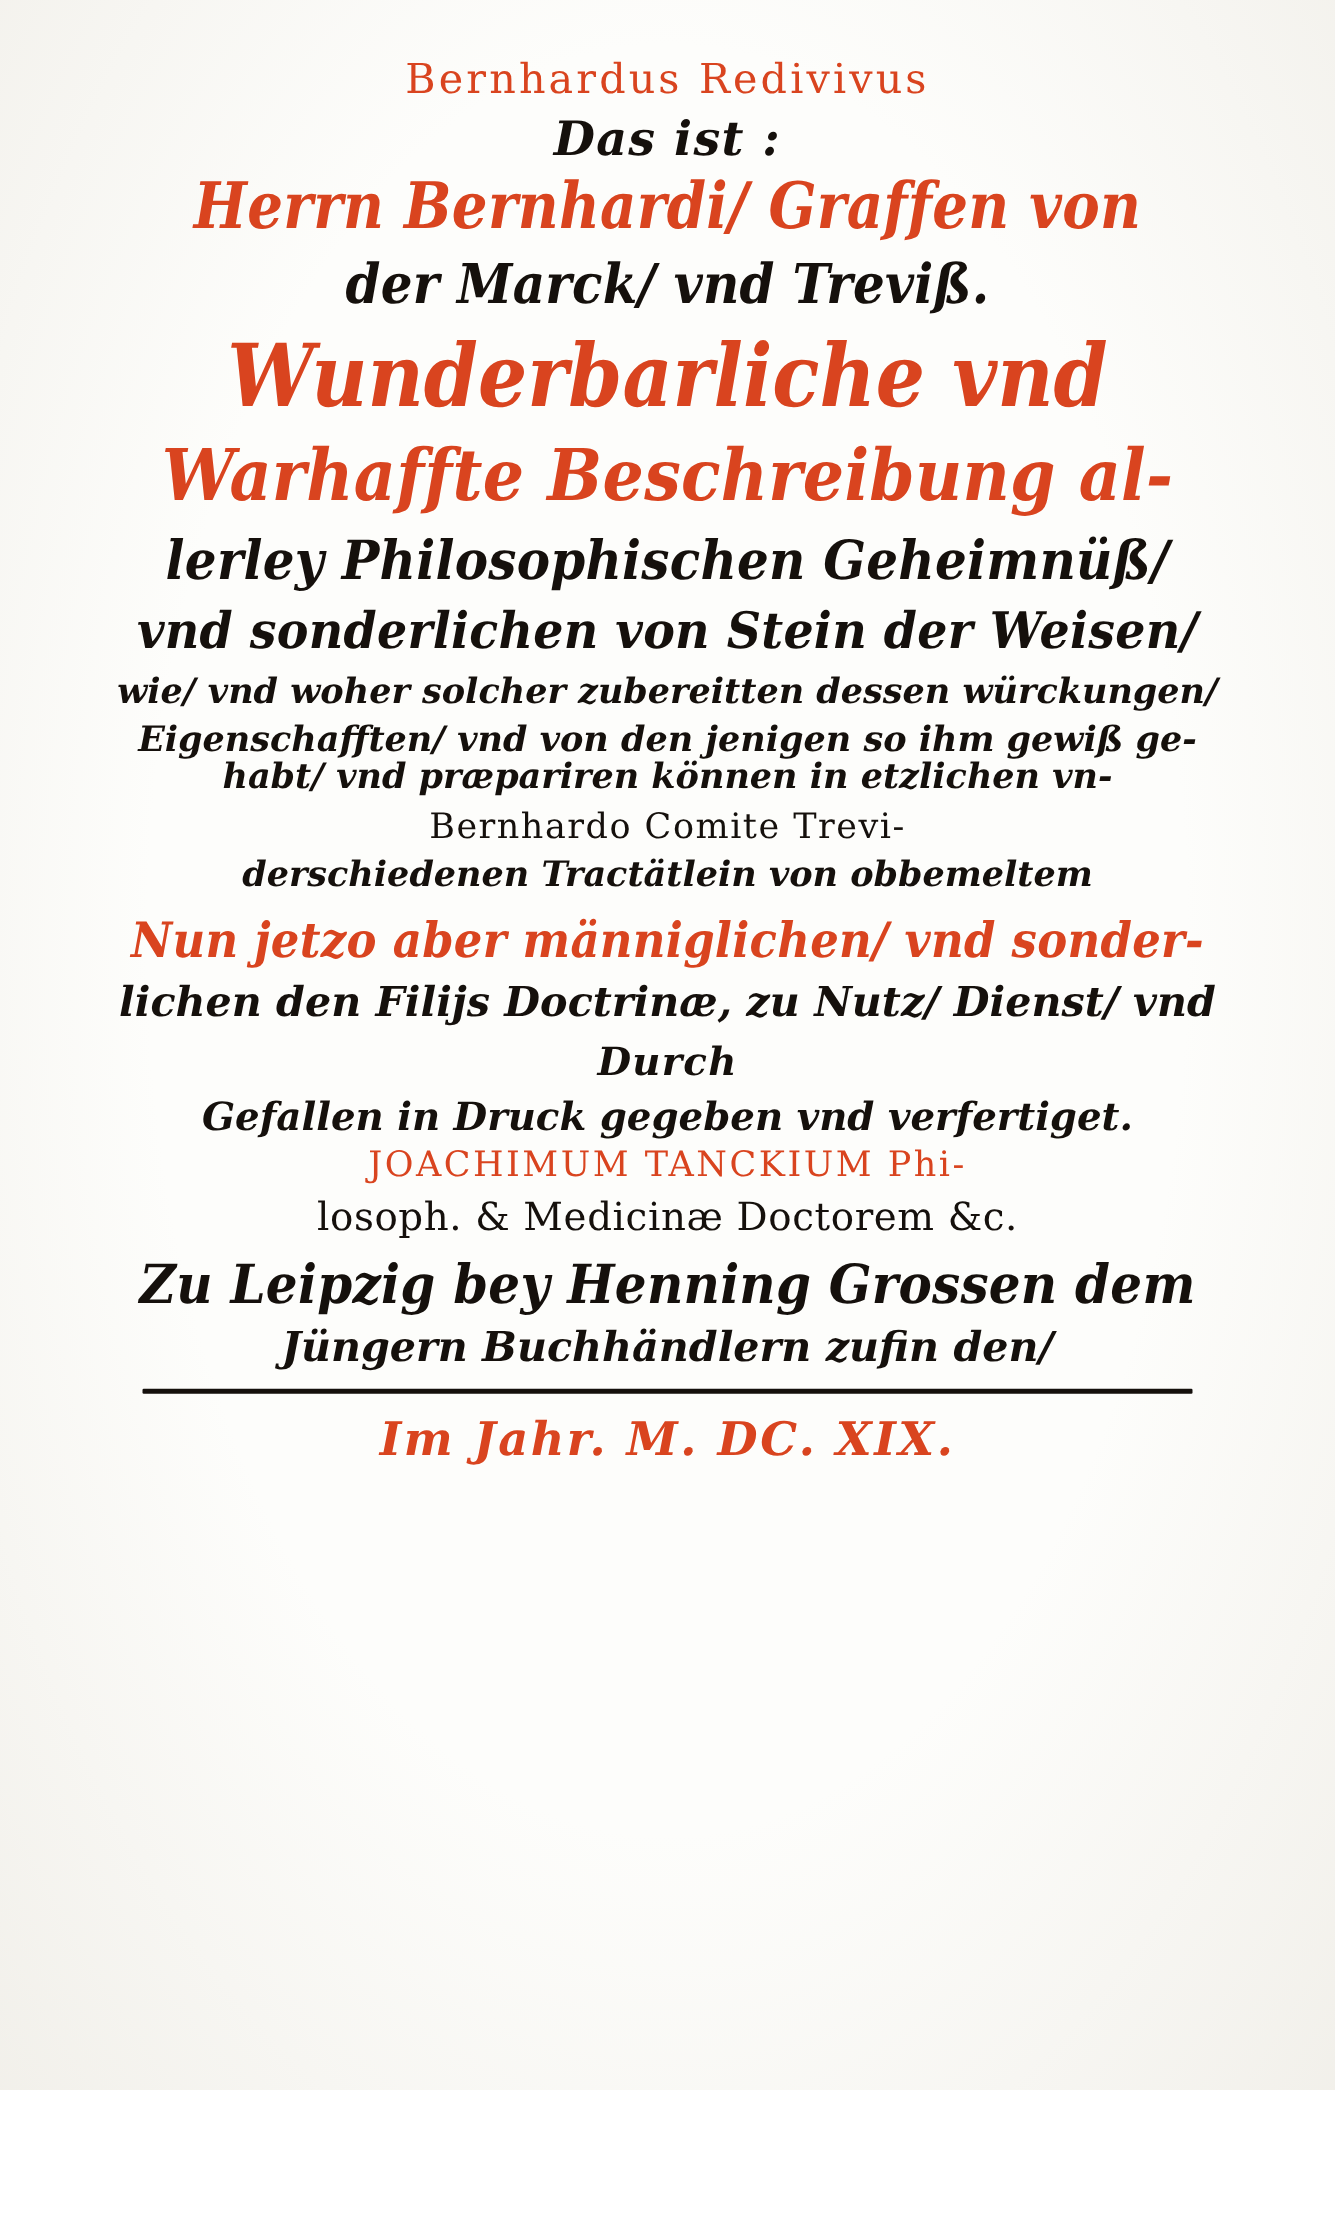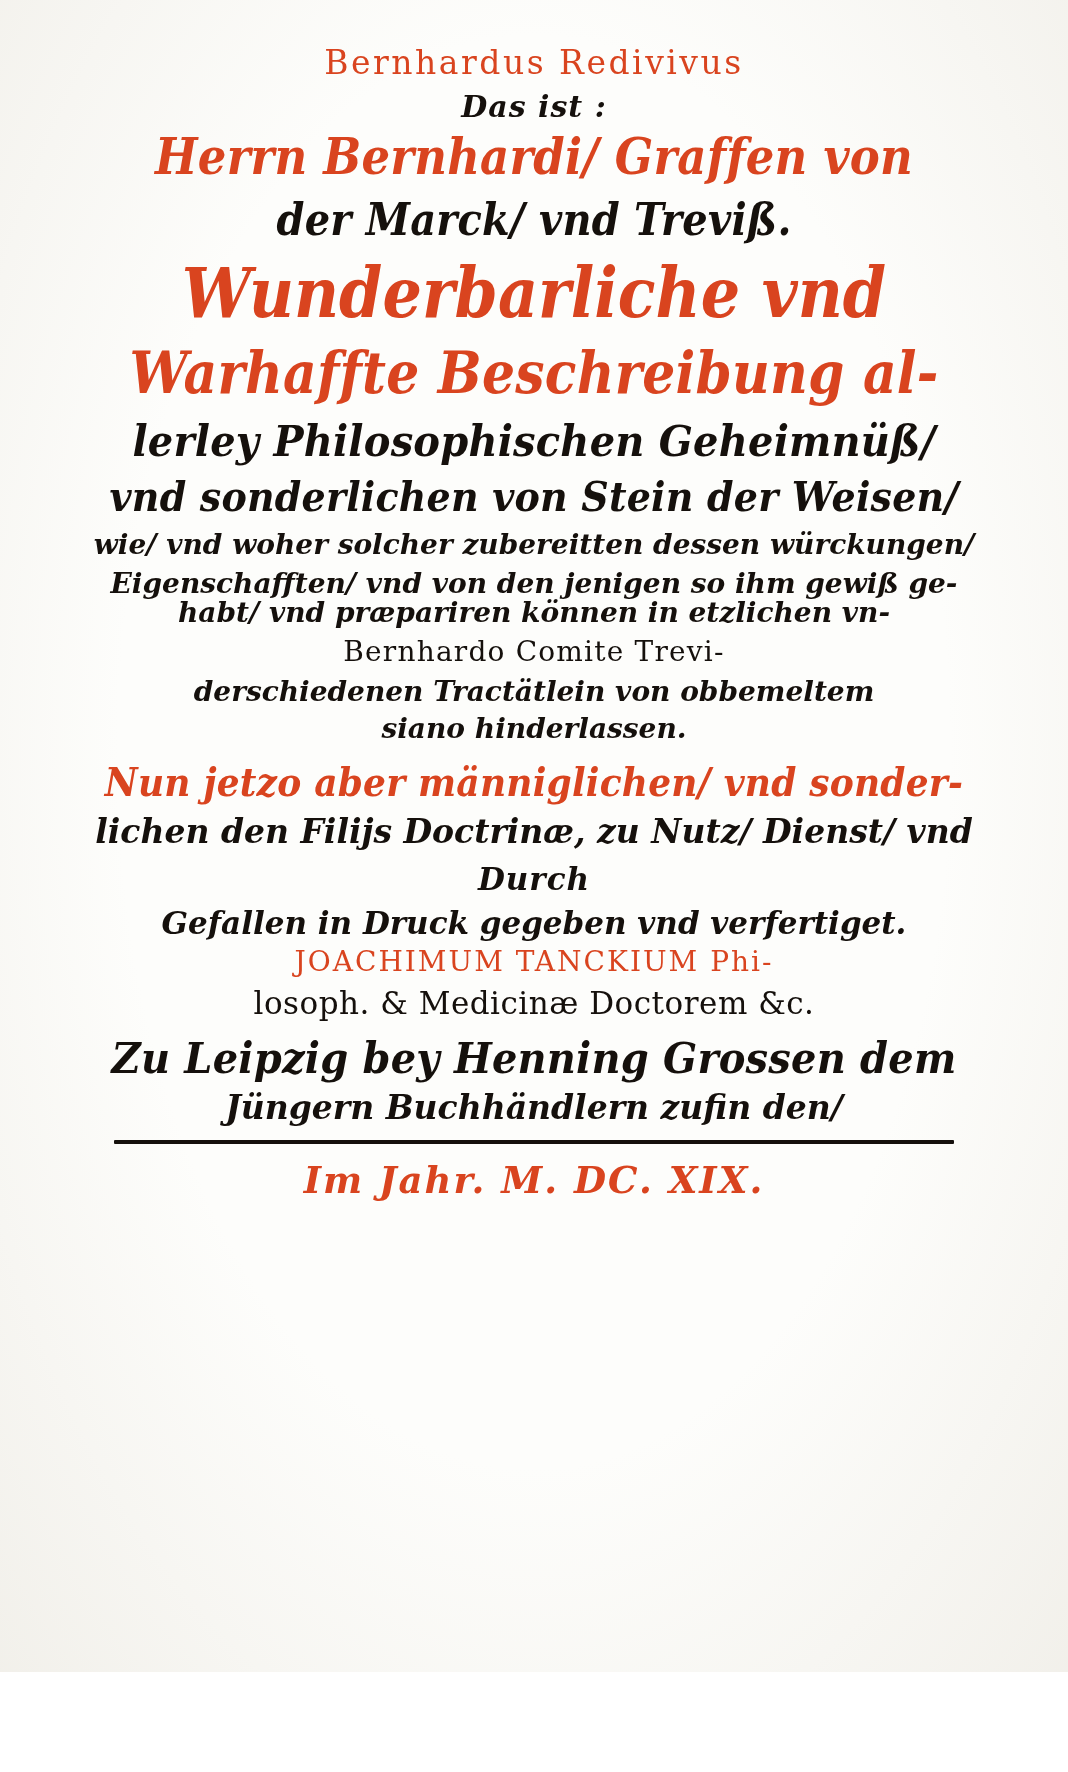--- a/index.html
+++ b/index.html
@@ -60,21 +60,21 @@
   }
   .fraktur-lite {
     font-family: "DejaVu Serif", serif;
     font-weight: 600;
     font-style: italic;
     letter-spacing: 0px;
   }
 
   
   .l-title        { font-size: 33px; letter-spacing: 2.5px; margin-top: 0px; }
-  .l-dasist       { font-size: 30px; margin-top: 12px; letter-spacing: 1px; }
+  .l-dasist       { font-size: 38px; margin-top: 12px; letter-spacing: 1px; }
   .l-herrn        { font-size: 45px; margin-top: 12px; transform: scaleY(1.14); }
   .l-dermarck     { font-size: 40px; margin-top: 20px; transform: scaleY(1.10); }
   .l-wunder       { font-size: 62px; margin-top: 20px; transform: scaleY(1.12); letter-spacing: 0px; }
   .l-warhaffte    { font-size: 52px; margin-top: 22px; transform: scaleY(1.10); }
   .l-lerley       { font-size: 40px; margin-top: 22px; transform: scaleY(1.08); }
   .l-sonderlich   { font-size: 38px; margin-top: 16px; transform: scaleY(1.06); }
   .l-wie          { font-size: 28px; margin-top: 14px; }
   .l-eigen        { font-size: 28px; margin-top: 11px; }
   .l-habt         { font-size: 28px; }
   .l-dersch       { font-size: 28px; margin-top: 11px; }
@@ -123,21 +123,20 @@
     <span class="ln fraktur-lite blk l-wie">wie/ vnd woher solcher zubereitten dessen würckungen/</span>
 
     <span class="ln fraktur-lite blk l-eigen">Eigenschafften/ vnd von den jenigen so ihm gewiß ge-</span>
 
     <span class="ln fraktur-lite blk l-habt">habt/ vnd præpariren können in etzlichen vn-</span>
 
     <span class="ln roman blk l-bernhardo">Bernhardo Comite Trevi-</span>
 
     <span class="ln fraktur-lite blk l-dersch">derschiedenen Tractätlein von obbemeltem</span>
 
-    <span class="ln fraktur-lite blk l-siano">siano hinderlassen.</span>
 
     <span class="ln fraktur red l-dem">Nun jetzo aber männiglichen/ vnd sonder-</span>
 
     <span class="ln fraktur-lite blk l-lichen">lichen den Filijs Doctrinæ, zu Nutz/ Dienst/ vnd</span>
 
     <span class="ln fraktur blk l-durch">Durch</span>
 
     <span class="ln fraktur-lite blk l-gefallen">Gefallen in Druck gegeben vnd verfertiget.</span>
 
     <span class="ln roman red l-joachim">JOACHIMUM TANCKIUM Phi-</span>

